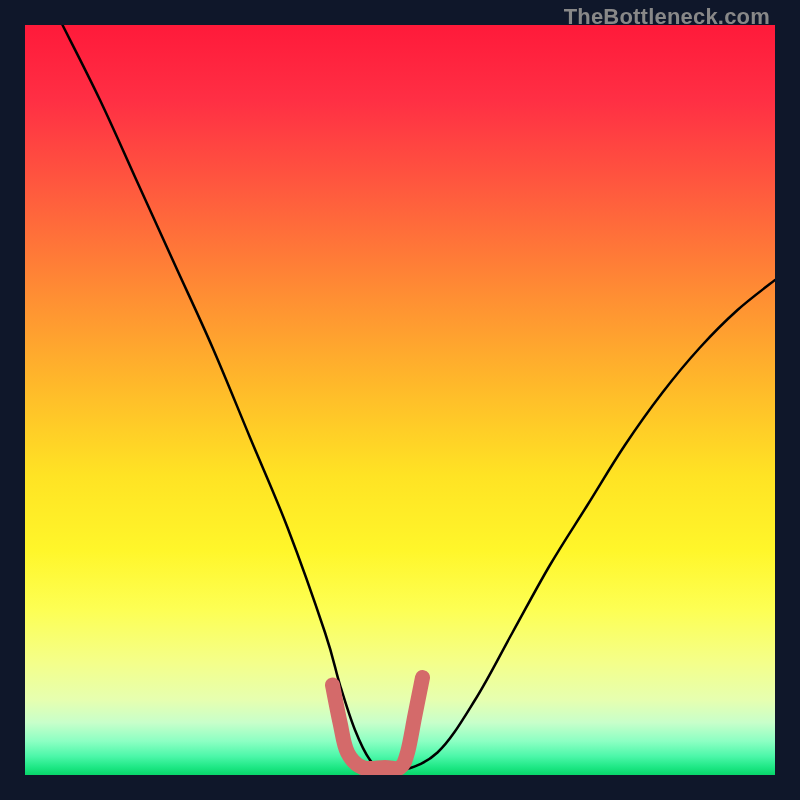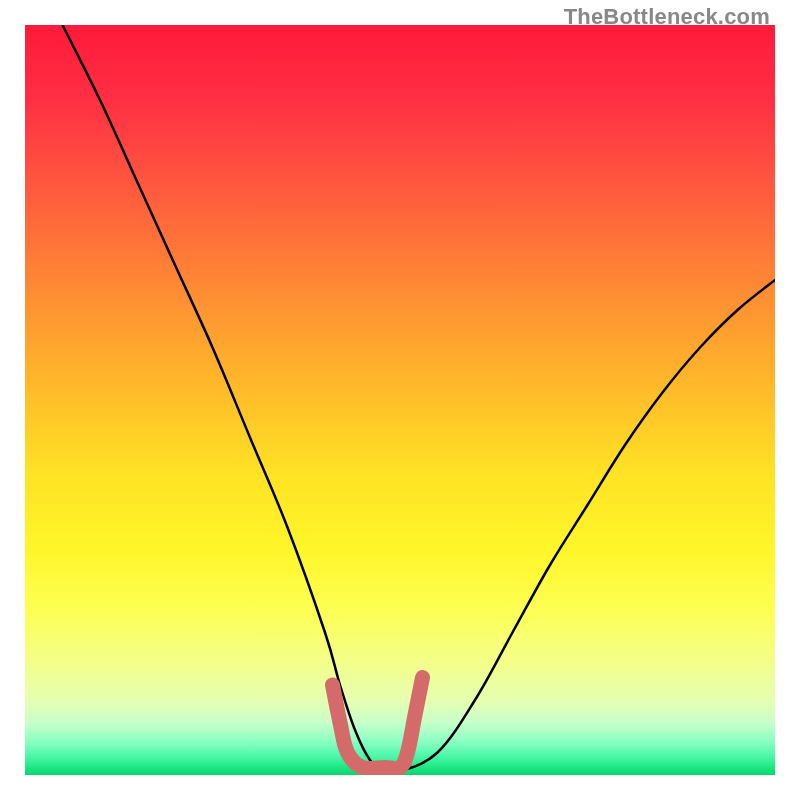--- a/index.html
+++ b/index.html
@@ -7,21 +7,21 @@
     padding: 0;
     width: 800px;
     height: 800px;
     background: #000;
     overflow: hidden;
   }
   .frame {
     position: relative;
     width: 800px;
     height: 800px;
-    background: #ffffff;
+    background: #0f172a;
   }
   .plot-area {
     position: absolute;
     left: 25px;
     top: 25px;
     width: 750px;
     height: 750px;
     overflow: hidden;
   }
   .gradient-bg {

